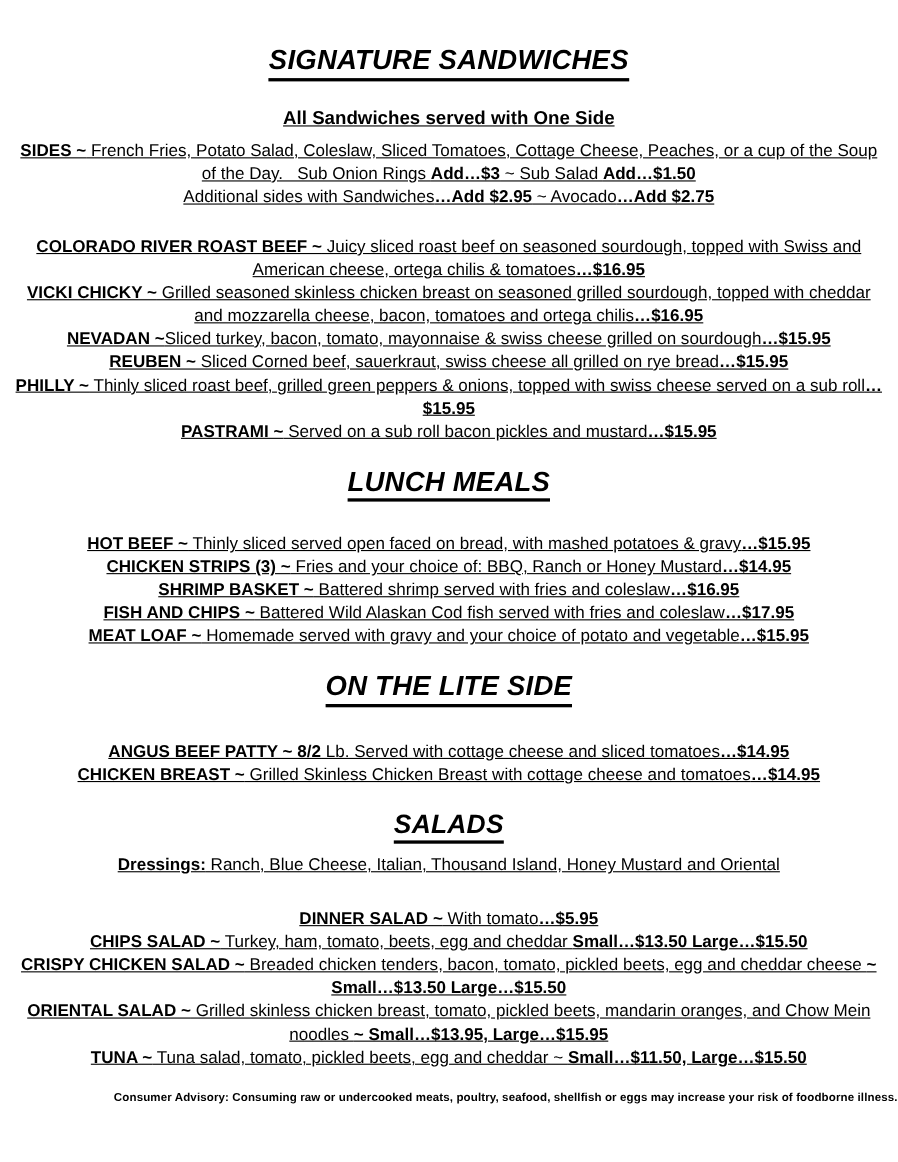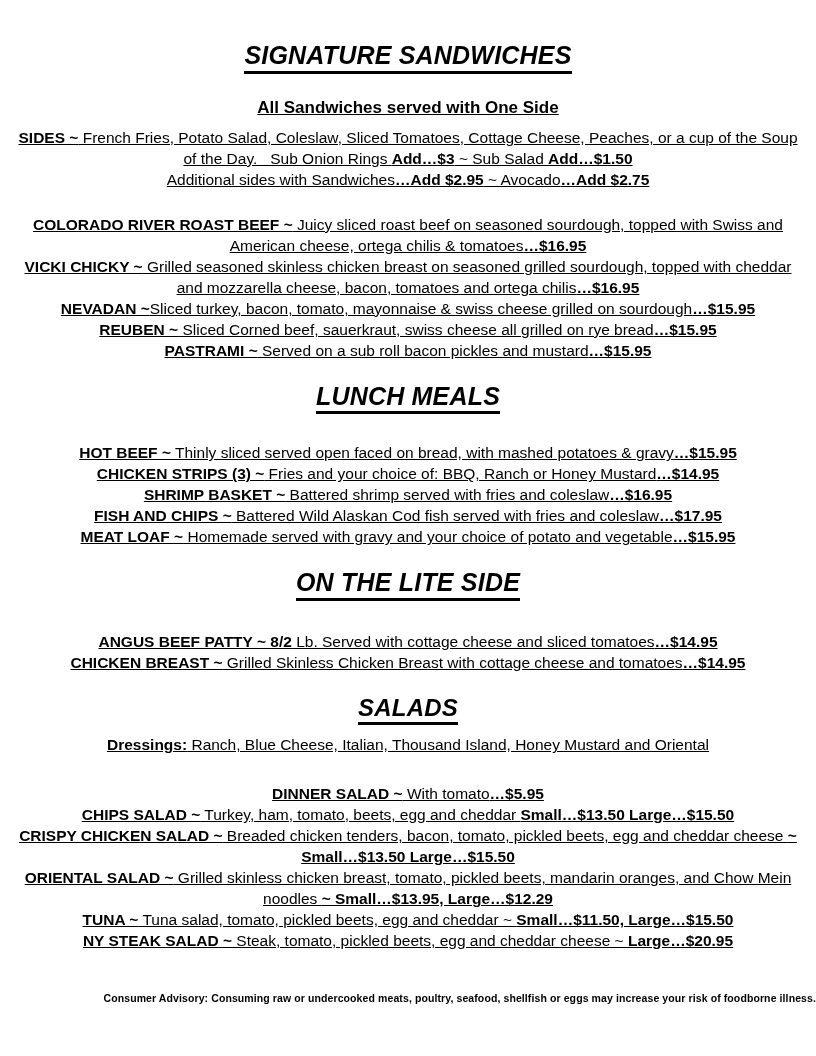--- a/index.html
+++ b/index.html
@@ -95,20 +95,21 @@
   <div class="block sides">
     <div class="line"><b>SIDES ~</b><span> French Fries, Potato Salad, Coleslaw, Sliced Tomatoes, Cottage Cheese, Peaches, or a cup of the Soup of the Day.&nbsp;&nbsp; Sub Onion Rings </span><b>Add…$3</b><span> ~ Sub Salad </span><b>Add…$1.50</b></div>
     <div class="line"><span>Additional sides with Sandwiches</span><b>…Add $2.95</b><span> ~ Avocado</span><b>…Add $2.75</b></div>
   </div>
 
   <div class="block items">
     <div class="line"><b>COLORADO RIVER ROAST BEEF ~</b><span> Juicy sliced roast beef on seasoned sourdough, topped with Swiss and American cheese, ortega chilis &amp; tomatoes</span><b>…$16.95</b></div>
     <div class="line"><b>VICKI CHICKY ~</b><span> Grilled seasoned skinless chicken breast on seasoned grilled sourdough, topped with cheddar and mozzarella cheese, bacon, tomatoes and ortega chilis</span><b>…$16.95</b></div>
     <div class="line"><b>NEVADAN ~</b><span>Sliced turkey, bacon, tomato, mayonnaise &amp; swiss cheese grilled on sourdough</span><b>…$15.95</b></div>
     <div class="line"><b>REUBEN ~</b><span> Sliced Corned beef, sauerkraut, swiss cheese all grilled on rye bread</span><b>…$15.95</b></div>
+    <div class="line"><b>PHILLY ~</b><span> Thinly sliced roast beef, grilled green peppers &amp; onions, topped with swiss cheese served on a sub roll</span><b>…$15.95</b></div>
     <div class="line"><b>PASTRAMI ~</b><span> Served on a sub roll bacon pickles and mustard</span><b>…$15.95</b></div>
   </div>
 
   <div class="section-head head-lunch">
     <span class="txt">LUNCH MEALS</span>
   </div>
 
   <div class="block items-lunch">
     <div class="line"><b>HOT BEEF ~</b><span> Thinly sliced served open faced on bread, with mashed potatoes &amp; gravy</span><b>…$15.95</b></div>
     <div class="line"><b>CHICKEN STRIPS (3) ~</b><span> Fries and your choice of: BBQ, Ranch or Honey Mustard</span><b>…$14.95</b></div>
@@ -131,20 +132,19 @@
   </div>
 
   <div class="block dressings">
     <div class="line"><b>Dressings:</b><span> Ranch, Blue Cheese, Italian, Thousand Island, Honey Mustard and Oriental</span></div>
   </div>
 
   <div class="block items-salads">
     <div class="line"><b>DINNER SALAD ~</b><span> With tomato</span><b>…$5.95</b></div>
     <div class="line"><b>CHIPS SALAD ~</b><span> Turkey, ham, tomato, beets, egg and cheddar </span><b>Small…$13.50 Large…$15.50</b></div>
     <div class="line"><b>CRISPY CHICKEN SALAD ~</b><span> Breaded chicken tenders, bacon, tomato, pickled beets, egg and cheddar cheese </span><b>~ Small…$13.50  Large…$15.50</b></div>
-    <div class="line"><b>ORIENTAL SALAD ~</b><span> Grilled skinless chicken breast, tomato, pickled beets, mandarin oranges, and Chow Mein noodles </span><b>~ Small…$13.95, Large…$12.29</b></div>
+    <div class="line"><b>ORIENTAL SALAD ~</b><span> Grilled skinless chicken breast, tomato, pickled beets, mandarin oranges, and Chow Mein noodles </span><b>~ Small…$13.95, Large…$15.95</b></div>
     <div class="line"><b>TUNA ~</b><span> Tuna salad, tomato, pickled beets, egg and cheddar ~ </span><b>Small…$11.50, Large…$15.50</b></div>
-    <div class="line"><b>NY STEAK SALAD ~</b><span> Steak, tomato, pickled beets, egg and cheddar cheese ~ </span><b>Large…$20.95</b></div>
   </div>
 
   <div class="advisory">Consumer Advisory:  Consuming raw or undercooked meats, poultry, seafood, shellfish or eggs may increase your risk of foodborne illness.</div>
 
 </div>
 
 </body></html>

